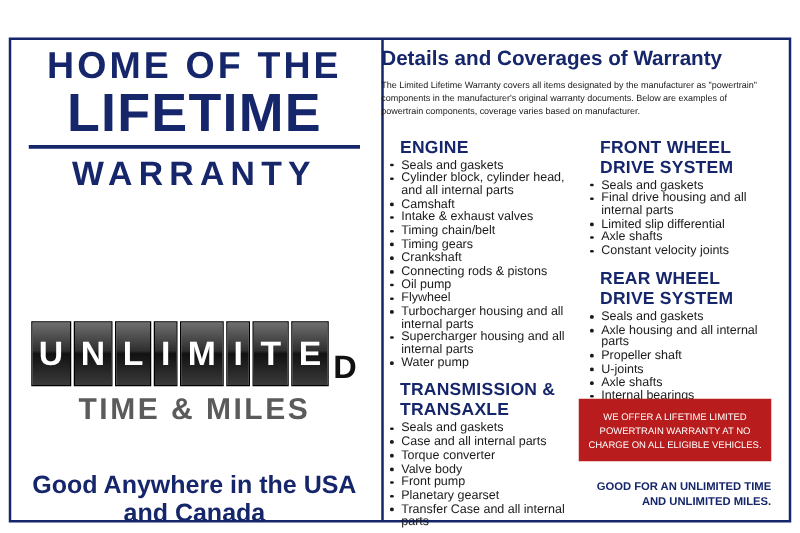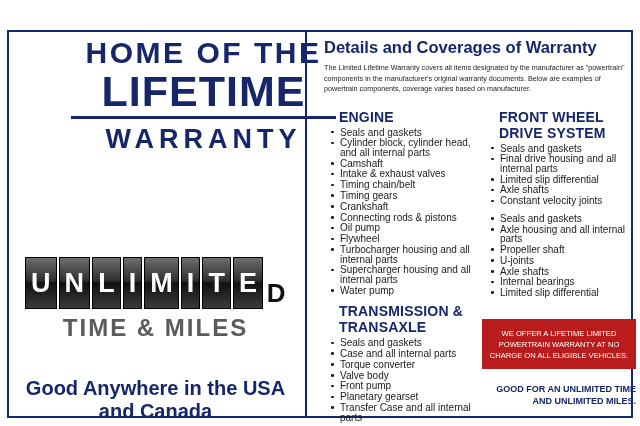--- a/index.html
+++ b/index.html
@@ -38,21 +38,20 @@
     height: 384px;
     box-sizing: border-box;
   }
   .hero {
     position: absolute;
     left: 0;
     top: 0;
     width: 293px;
     height: 110px;
     text-align: center;
-    margin-left: 48px;
   }
   .hero .l1 {
     font-size: 30px;
     font-weight: bold;
     color: #16266b;
     letter-spacing: 2.5px;
     line-height: 34px;
     margin-top: 4px;
   }
   .hero .l2 {
@@ -127,21 +126,21 @@
     position: absolute;
     left: 305px;
     top: 32px;
     width: 2px;
     height: 384px;
     background: #16266b;
   }
   
   .right {
     position: absolute;
-    left: 324px;
+    left: 305px;
     top: 38px;
     width: 312px;
     height: 378px;
   }
   .r-title {
     font-size: 16.5px;
     font-weight: bold;
     color: #16266b;
     margin: 0 0 6px 0;
   }
@@ -290,20 +289,21 @@
       <div class="col">
         <div class="sec-h">FRONT WHEEL DRIVE SYSTEM</div>
         <ul class="bul">
           <li>Seals and gaskets</li>
           <li>Final drive housing and all internal parts</li>
           <li>Limited slip differential</li>
           <li>Axle shafts</li>
           <li>Constant velocity joints</li>
         </ul>
 
+        <div class="sec-h">REAR WHEEL DRIVE SYSTEM</div>
         <ul class="bul">
           <li>Seals and gaskets</li>
           <li>Axle housing and all internal parts</li>
           <li>Propeller shaft</li>
           <li>U-joints</li>
           <li>Axle shafts</li>
           <li>Internal bearings</li>
           <li>Limited slip differential</li>
         </ul>
       </div>

